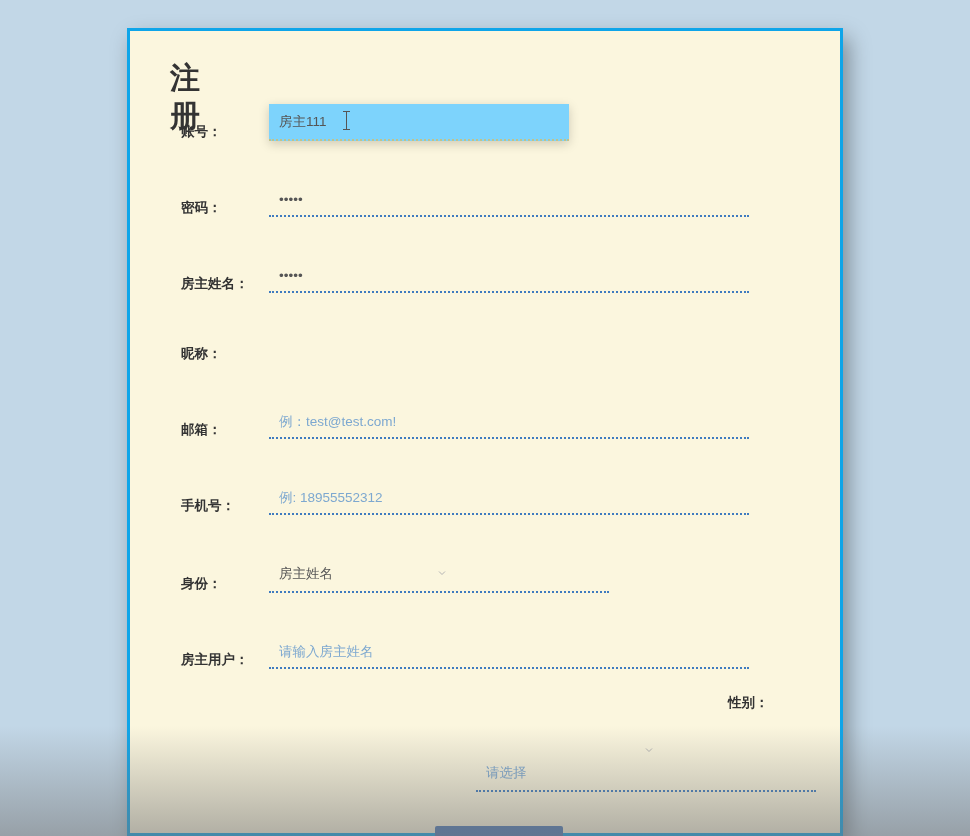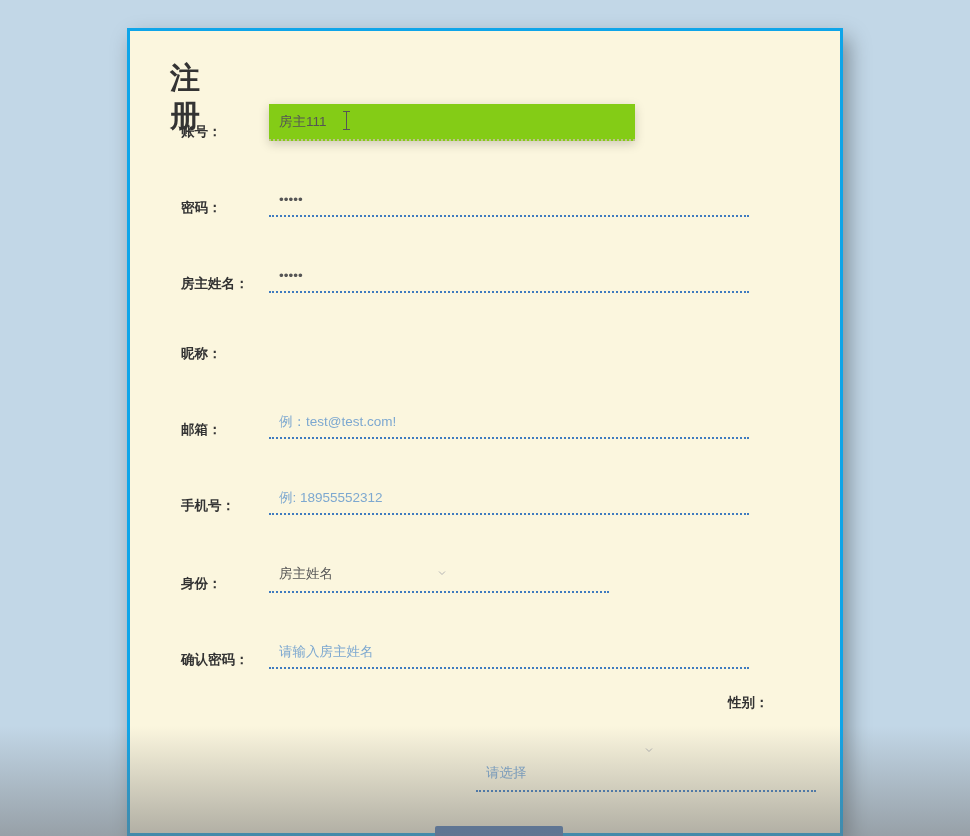--- a/index.html
+++ b/index.html
@@ -69,26 +69,26 @@
       background: transparent;
       font-size: 13.5px;
       color: #555;
       padding: 0 6px;
       width: 100%;
     }
     .input::placeholder {
       color: #7da8d0;
     }
     .autofill-box {
-      background-color: #84cc16;
+      background-color: #7dd3fc;
       border: none;
       padding: 9px 10px;
       box-shadow: 0 3px 10px rgba(0,0,0,0.18);
       position: relative;
-      width: 366px;
+      width: 300px;
       border-bottom: 2px dotted #bfc28c;
     }
     .autofill-box .input {
       color: #555;
       padding: 0;
     }
     .text-caret {
       position: absolute;
       top: 8px;
       left: 77px;
@@ -231,21 +231,21 @@
               <svg width="12" height="12" viewBox="0 0 24 24" fill="none" stroke="currentColor" stroke-width="2">
                   <polyline points="6 9 12 15 18 9"></polyline>
                 </svg>
             </span>
           </div>
         </div>
       </div>
     </div>
 
     <div class="form-row tight" style="margin-bottom:15px;">
-      <div class="label">确认密码：</div>
+      <div class="label">房主用户：</div>
       <div class="field-wrap">
         <div class="dotted-field">
           <input class="input" type="text" placeholder="请输入房主姓名" style="">
         </div>
       </div>
     </div>
 
     <div class="form-row tight" style="margin-bottom:0;flex-direction:column;">
       <div class="label">性别：</div>
       <div class="field-wrap">

